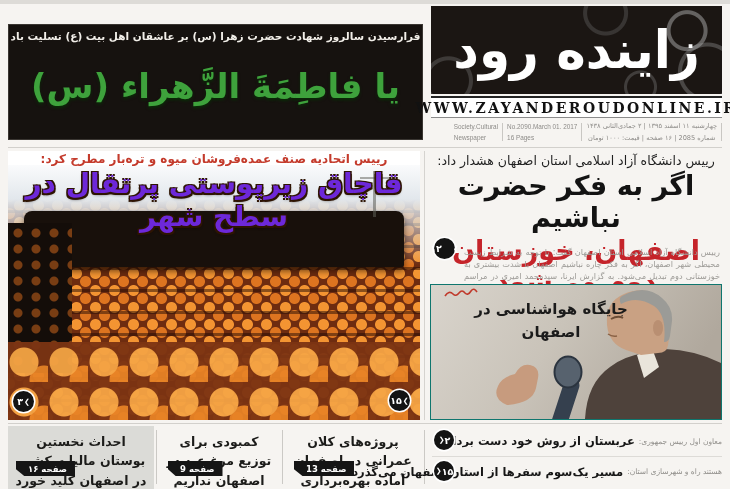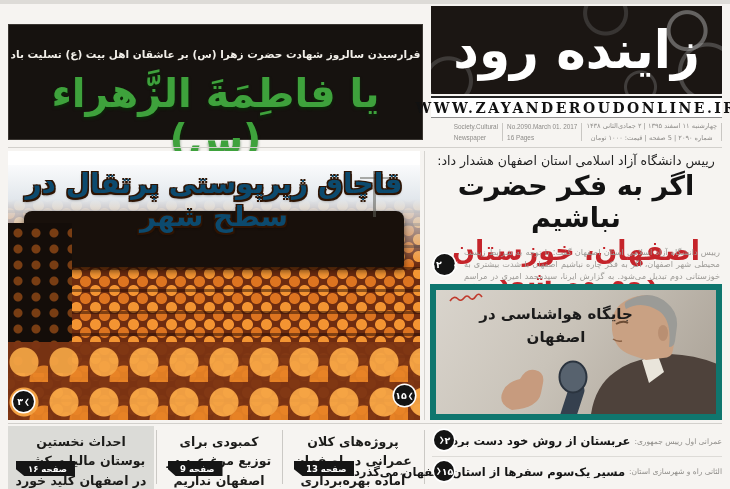--- a/index.html
+++ b/index.html
@@ -10,23 +10,23 @@
   }
   .abs{position:absolute;}
 
   
   .top-edge{left:0;top:0;width:730px;height:4px;background:#dddbd7;}
 
   
   .obituary{left:8px;top:24px;width:415px;height:116px;background:#16120f;
     box-shadow:0 0 0 1px #3a3632 inset;text-align:center;}
   .obit-line{color:#f2efe9;font-size:10.5px;font-weight:bold;direction:rtl;
-    padding-top:24px;letter-spacing:0;}
-  .obit-callig{color:#3ea23c;font-size:40px;font-weight:bold;direction:rtl;
-    margin-top:10px;text-shadow:0 2px 3px rgba(0,60,0,.6);}
+    padding-top:6px;letter-spacing:0;}
+  .obit-callig{color:#3ea23c;font-size:34px;font-weight:bold;direction:rtl;
+    margin-top:24px;text-shadow:0 2px 3px rgba(0,60,0,.6);}
 
   
   .logo-box{left:431px;top:6px;width:291px;height:88px;background:#1b1613;
     background-image:
       radial-gradient(circle at 88% 28%, rgba(0,0,0,0) 16px, rgba(160,160,160,.55) 17px 20px, rgba(0,0,0,0) 21px),
       radial-gradient(circle at 95% 75%, rgba(0,0,0,0) 25px, rgba(130,130,130,.45) 26px 29px, rgba(0,0,0,0) 30px),
       radial-gradient(circle at 72% 92%, rgba(0,0,0,0) 13px, rgba(120,120,120,.4) 14px 16px, rgba(0,0,0,0) 17px),
       radial-gradient(circle at 60% 8%,  rgba(0,0,0,0) 18px, rgba(110,110,110,.35) 19px 22px, rgba(0,0,0,0) 23px),
       radial-gradient(circle at 6% 85%,  rgba(0,0,0,0) 20px, rgba(125,125,125,.35) 21px 24px, rgba(0,0,0,0) 25px);
     display:flex;align-items:center;justify-content:center;}
@@ -56,21 +56,21 @@
   .lead-body-wrap{position:absolute;left:0;top:95px;width:292px;}
   .lead-body{font-size:8.2px;color:#9d9b97;direction:rtl;text-align:justify;
     line-height:1.45;padding:0 2px 0 34px;}
 
   
   .circ-badge{width:21px;height:21px;border-radius:50%;background:#141414;
     color:#fff;display:flex;align-items:center;justify-content:center;
     font-weight:bold;box-shadow:0 0 0 1.5px #fff;}
   .circ-badge .num{font-size:9.5px;direction:rtl;}
   .circ-badge .chev{font-size:7px;margin-left:1px;}
-  .lead .circ-badge{position:absolute;left:4px;top:102px;gap:10px;}
+  .lead .circ-badge{position:absolute;left:4px;top:86px;gap:10px;}
 
   
   .orange-box{left:8px;top:151px;width:412px;height:269px;background:#fff;overflow:hidden;}
   .photo-oranges{position:absolute;left:0;top:14px;right:0;bottom:0;
     background-color:#6e2c10;
     background-image:
       linear-gradient(180deg,#fafbfc 0px,#e2e7ec 34px, rgba(214,222,228,.65) 60px, rgba(214,222,228,0) 100px),
       repeating-linear-gradient(180deg, rgba(35,10,4,.5) 0 3px, rgba(0,0,0,0) 3px 22px),
       radial-gradient(circle, #f39432 0 5px, rgba(0,0,0,0) 6px),
       radial-gradient(circle, #dd7420 0 5px, rgba(0,0,0,0) 6px);
@@ -87,30 +87,30 @@
     box-shadow:0 4px 6px rgba(20,8,2,.6);}
   .crate-left{position:absolute;left:0;top:58px;width:64px;height:150px;
     background:#140d09;
     background-image:radial-gradient(circle at 10px 10px, rgba(220,110,30,.5) 0 4px, rgba(0,0,0,0) 5px);
     background-size:18px 16px;}
   .pole{position:absolute;right:44px;top:6px;width:3px;height:46px;background:rgba(95,95,88,.55);}
   .pole-bar{position:absolute;right:30px;top:12px;width:30px;height:2px;background:rgba(95,95,88,.5);}
   .orange-kicker{position:absolute;left:0;top:1px;width:100%;text-align:center;
     font-size:12px;font-weight:bold;color:#c43b2c;direction:rtl;}
   .orange-headline{position:absolute;left:0;top:16px;width:100%;text-align:center;
-    font-size:28px;font-weight:bold;color:#0c4a6e;direction:rtl;
+    font-size:28px;font-weight:bold;color:#6d28d9;direction:rtl;
     text-shadow:1.5px 1.5px 0 #2e1403,-1.5px -1.5px 0 #2e1403,1.5px -1.5px 0 #2e1403,
       -1.5px 1.5px 0 #2e1403,0 2px 3px rgba(0,0,0,.5);}
   .orange-box .circ-badge{position:absolute;left:5px;bottom:8px;}
 
   .col-divider{left:424px;top:151px;width:1px;height:269px;background:#d5d3cf;}
 
   
   .photo-box{left:430px;top:284px;width:292px;height:136px;background:#cfc9c0;
-    border:6px solid #0f766e;box-sizing:border-box;}
+    border:1px solid #0f766e;box-sizing:border-box;}
   .photo-man{position:absolute;left:0;top:0;right:0;bottom:0;overflow:hidden;}
   .photo-overlay{position:absolute;top:13px;left:22px;width:196px;text-align:center;}
   .photo-h{font-size:15px;font-weight:bold;color:#1b1b1b;direction:rtl;line-height:1.55;}
   .scribble{position:absolute;top:3px;left:12px;width:36px;height:12px;}
   .photo-box .circ-badge{position:absolute;left:-42px;bottom:8px;}
 
   
   .bottom-rule{left:8px;top:423px;width:714px;height:1px;background:#d2d0cc;}
   .bbox{top:426px;height:63px;text-align:center;box-sizing:border-box;padding:6px 6px 0 6px;}
   .bbox .btext{font-size:12.5px;font-weight:bold;color:#1c1c1a;direction:rtl;line-height:1.55;}
@@ -145,21 +145,21 @@
 <div class="abs logo-box">
   <div class="logo-text">زاینده رود</div>
 </div>
 <div class="abs site-strip">
   <span class="site-url">WWW.ZAYANDEROUDONLINE.IR</span>
 </div>
 <div class="abs info-bar">
   <div class="info-sep"></div>
   <div class="info-col">
     <span class="fa-small center">چهارشنبه ۱۱ اسفند ۱۳۹۵ | ۲ جمادی‌الثانی ۱۴۳۸</span>
-    <span class="fa-small center">شماره ۲۰۹۰ | 5 صفحه | قیمت: ۱۰۰۰ تومان</span>
+    <span class="fa-small center">شماره 2085 | ۱۶ صفحه | قیمت: ۱۰۰۰ تومان</span>
   </div>
   <div class="info-sep"></div>
   <div class="info-col">
     <span class="en-small">No.2090.March 01. 2017</span>
     <span class="en-small">16 Pages</span>
   </div>
   <div class="info-sep"></div>
   <div class="info-col">
     <span class="en-small">Society.Cultural</span>
     <span class="en-small">Newspaper</span>
@@ -181,20 +181,21 @@
 </div>
 
 <div class="abs orange-box">
   <div class="photo-oranges">
     <div class="truck"></div>
     <div class="crate-left"></div>
     <div class="pole"></div>
     <div class="pole-bar"></div>
     <div class="orange-front"></div>
   </div>
+  <div class="orange-kicker">رییس اتحادیه صنف عمده‌فروشان میوه و تره‌بار مطرح کرد:</div>
   <div class="orange-headline">قاچاق زیرپوستی پرتقال در سطح شهر</div>
   <div class="circ-badge">
     <span class="num">۳</span>
     <span class="chev">❮</span>
   </div>
 </div>
 <div class="abs col-divider"></div>
 
 <div class="abs photo-box">
   <div class="photo-man">
@@ -246,28 +247,28 @@
 </div>
 <div class="abs vsep vsep2"></div>
 <div class="abs bbox bbox3">
   <div class="btext">پروژه‌های کلان عمرانی در اصفهان آماده بهره‌برداری هستند</div>
   <span class="ribbon">صفحه 13</span>
 </div>
 <div class="abs vsep vsep3"></div>
 
 <div class="abs briefs">
   <div class="brief-row">
-    <span class="brief-attr">عمرانی اول رییس جمهوری:</span>
+    <span class="brief-attr">معاون اول رییس جمهوری:</span>
     <span class="brief-title">عربستان از روش خود دست بردارد</span>
     <span class="circ-badge">
       <span class="num">۲</span>
       <span class="chev">❮</span>
     </span>
   </div>
   <div class="brief-row">
-    <span class="brief-attr">الثانی راه و شهرسازی استان:</span>
+    <span class="brief-attr">هستند راه و شهرسازی استان:</span>
     <span class="brief-title">مسیر یک‌سوم سفرها از استان اصفهان می‌گذرد</span>
     <span class="circ-badge">
       <span class="num">۱۵</span>
       <span class="chev">❮</span>
     </span>
   </div>
 </div>
 
 </body></html>

